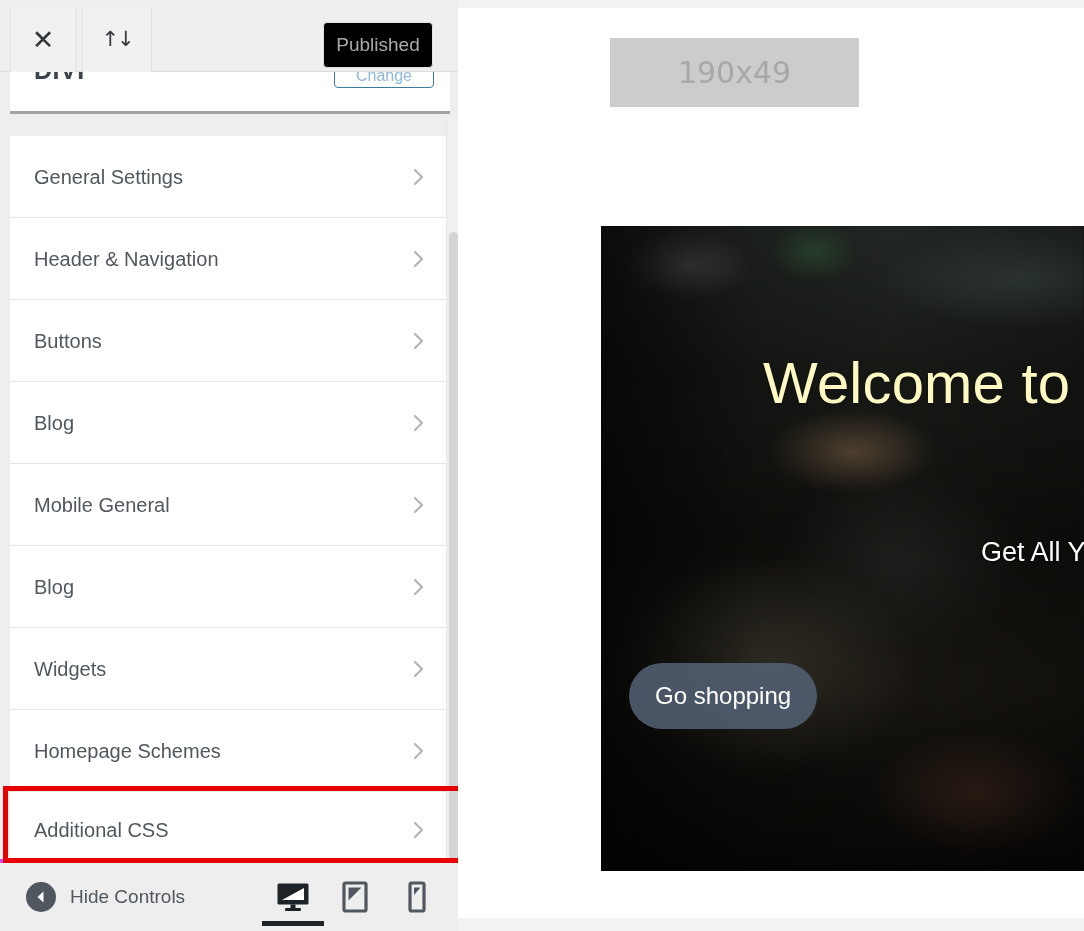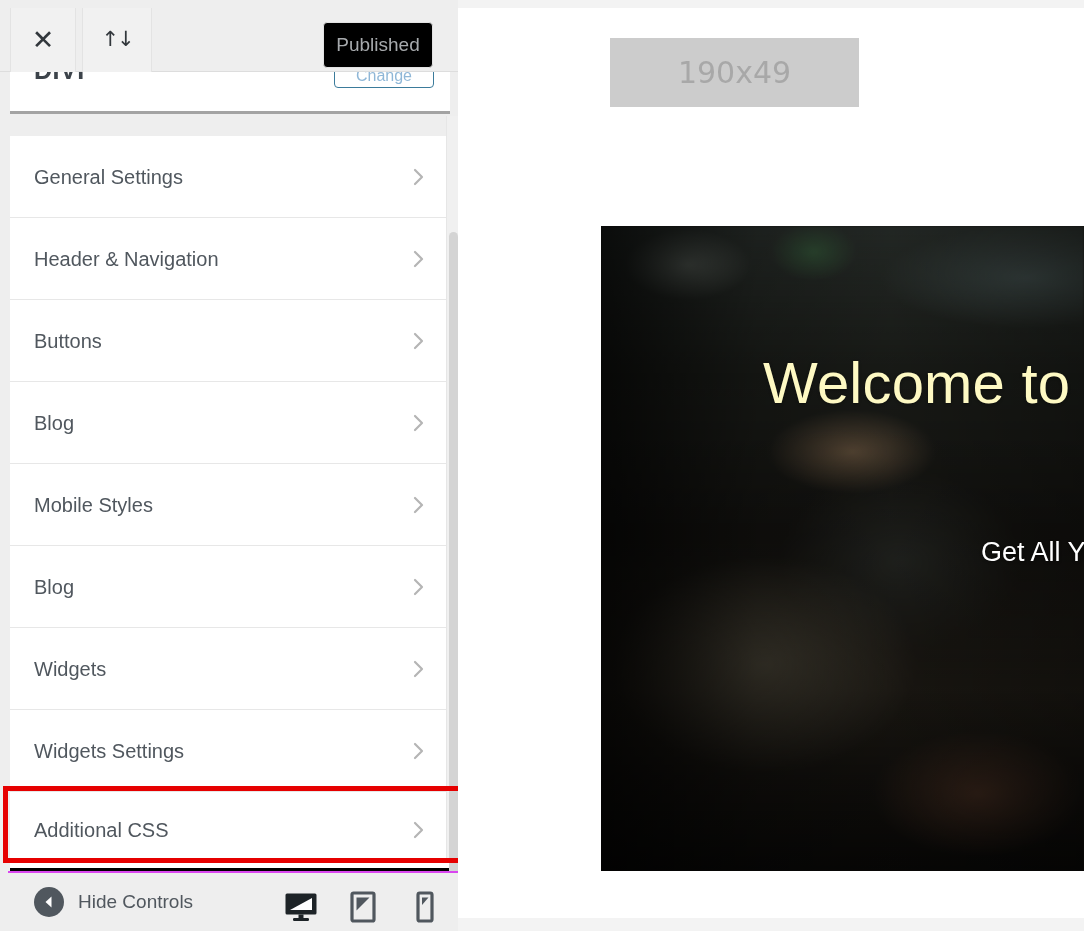--- a/index.html
+++ b/index.html
@@ -215,26 +215,26 @@
     top: 116px;
     width: 9px;
     height: 746px;
     background: #d4d4d4;
     border-radius: 5px;
   }
 
   
   .panel-bottombar {
     position: absolute;
-    left: 8px;
+    left: 0;
     bottom: 0;
     width: 458px;
-    height: 60px;
+    height: 72px;
     background: #eeeeee;
-    border-top: 2px solid #d946ef;
+    border-top: 4px solid #d946ef;
     box-sizing: border-box;
     z-index: 30;
   }
   .hide-controls {
     position: absolute;
     left: 26px;
     top: 50%;
     transform: translateY(-50%);
     display: flex;
     align-items: center;
@@ -456,21 +456,21 @@
       <div class="section-item">
         <span class="section-label">Blog</span>
         <span class="section-chevron">
           <svg width="18" height="18" viewBox="0 0 18 18">
               <path d="M5 2 L12 9 L5 16" fill="none" stroke="#b5b5b5" stroke-width="2.2" stroke-linecap="round" stroke-linejoin="round"></path>
             </svg>
         </span>
       </div>
 
       <div class="section-item">
-        <span class="section-label">Mobile Styles</span>
+        <span class="section-label">Mobile General</span>
         <span class="section-chevron">
           <svg width="18" height="18" viewBox="0 0 18 18">
               <path d="M5 2 L12 9 L5 16" fill="none" stroke="#b5b5b5" stroke-width="2.2" stroke-linecap="round" stroke-linejoin="round"></path>
             </svg>
         </span>
       </div>
 
 
       <div class="section-item">
         <span class="section-label">Blog</span>
@@ -484,21 +484,21 @@
       <div class="section-item">
         <span class="section-label">Widgets</span>
         <span class="section-chevron">
           <svg width="18" height="18" viewBox="0 0 18 18">
               <path d="M5 2 L12 9 L5 16" fill="none" stroke="#b5b5b5" stroke-width="2.2" stroke-linecap="round" stroke-linejoin="round"></path>
             </svg>
         </span>
       </div>
 
       <div class="section-item">
-        <span class="section-label">Widgets Settings</span>
+        <span class="section-label">Homepage Schemes</span>
         <span class="section-chevron">
           <svg width="18" height="18" viewBox="0 0 18 18">
               <path d="M5 2 L12 9 L5 16" fill="none" stroke="#b5b5b5" stroke-width="2.2" stroke-linecap="round" stroke-linejoin="round"></path>
             </svg>
         </span>
       </div>
 
       <div class="section-item">
         <span class="section-label">Additional CSS</span>
         <span class="section-chevron">
@@ -563,19 +563,20 @@
 
       <div class="site-logo-placeholder">
         <span class="site-logo-text">190x49</span>
       </div>
 
       <div class="hero">
         <div class="hero-photo"></div>
         <div class="hero-vignette"></div>
         <div class="hero-title">Welcome to</div>
         <div class="hero-subtitle">Get All Yo</div>
+        <div class="hero-cta">Go shopping</div>
       </div>
 
     </div>
     <div class="preview-bottom-strip"></div>
   </div>
 
 </div>
 
 </body></html>

